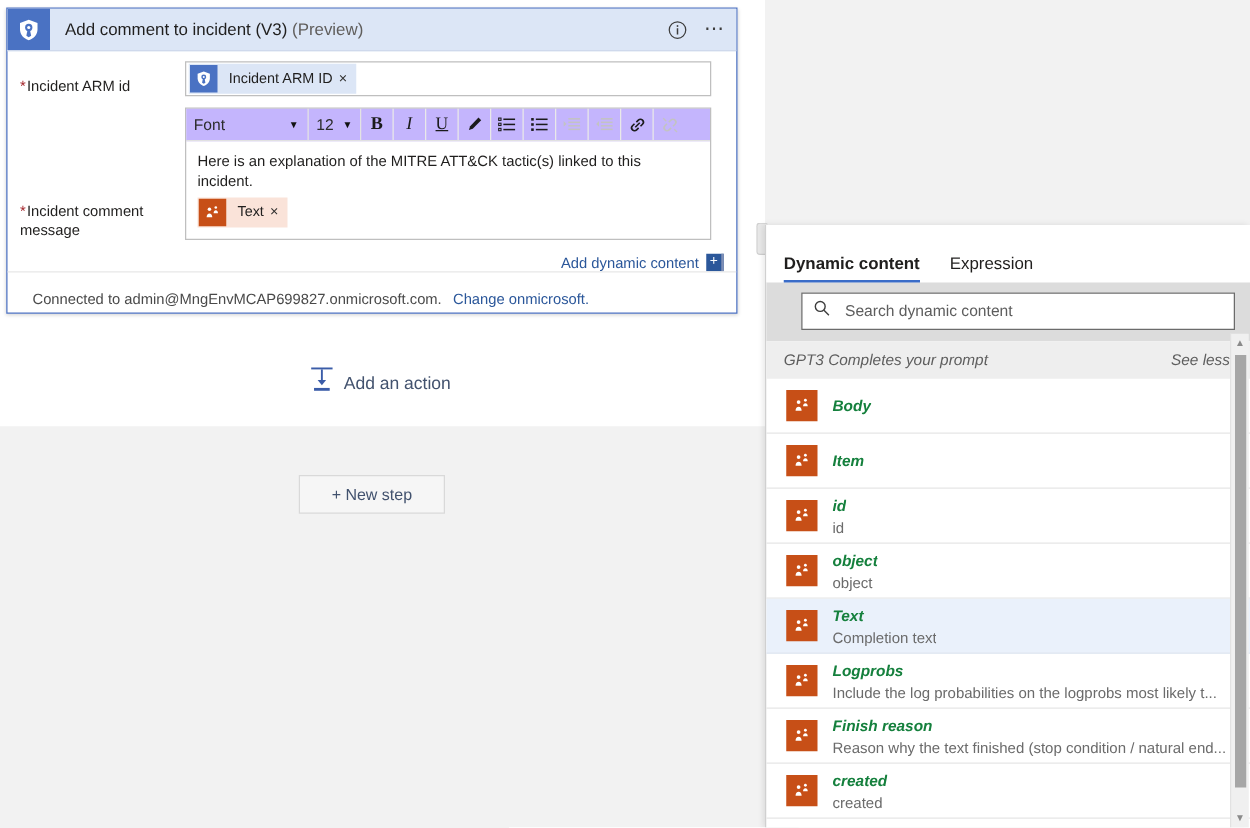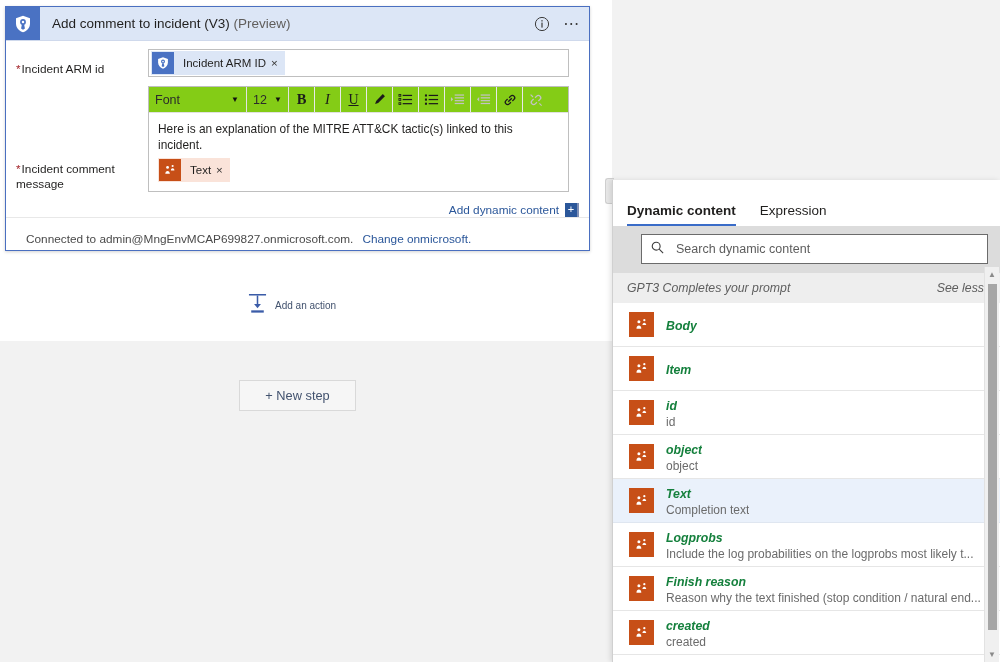--- a/index.html
+++ b/index.html
@@ -93,21 +93,21 @@
 
   
   #msg-row { margin-top: 9px; border-radius: 29px; }
   .rte {
     flex: 1; margin-right: 10px;
     border: 1px solid #bfbfbf; background: #fff;
   }
   .rte-toolbar {
     height: 26px; display: flex; align-items: stretch;
     border-bottom: 1px solid #e1e1e1;
-    background: #84cc16;
+    background: #c4b5fd;
   }
   .tb-font {
     width: 98px; display: flex; align-items: center; justify-content: space-between;
     padding: 0 7px 0 6px; font-size: 12.5px; color: #2b2b2b;
     border-right: 1px solid #e3e3e3; cursor: pointer;
   }
   .tb-size {
     width: 42px; display: flex; align-items: center; justify-content: space-between;
     padding: 0 6px; font-size: 12.5px; color: #2b2b2b;
     border-right: 1px solid #e3e3e3; cursor: pointer;
@@ -146,21 +146,21 @@
     display: flex; align-items: center; padding-left: 20px;
     font-size: 11.8px; color: #4a4a4a;
   }
   .footer-link { color: #2b579a; margin-left: 9px; cursor: pointer; }
 
   
   #add-action {
     position: absolute; left: 248px; top: 293px;
     display: flex; align-items: center; gap: 8px; cursor: pointer;
   }
-  .add-action-label { font-size: 10px; color: #42526e; }
+  .add-action-label { font-size: 14px; color: #42526e; }
 
   
   #new-step {
     position: absolute; left: 239px; top: 380px;
     width: 117px; height: 31px;
     border: 1px solid #d9d9d9; background: #f6f6f6;
     display: flex; align-items: center; justify-content: center;
     font-size: 12.8px; color: #42526e; cursor: pointer;
   }
 

